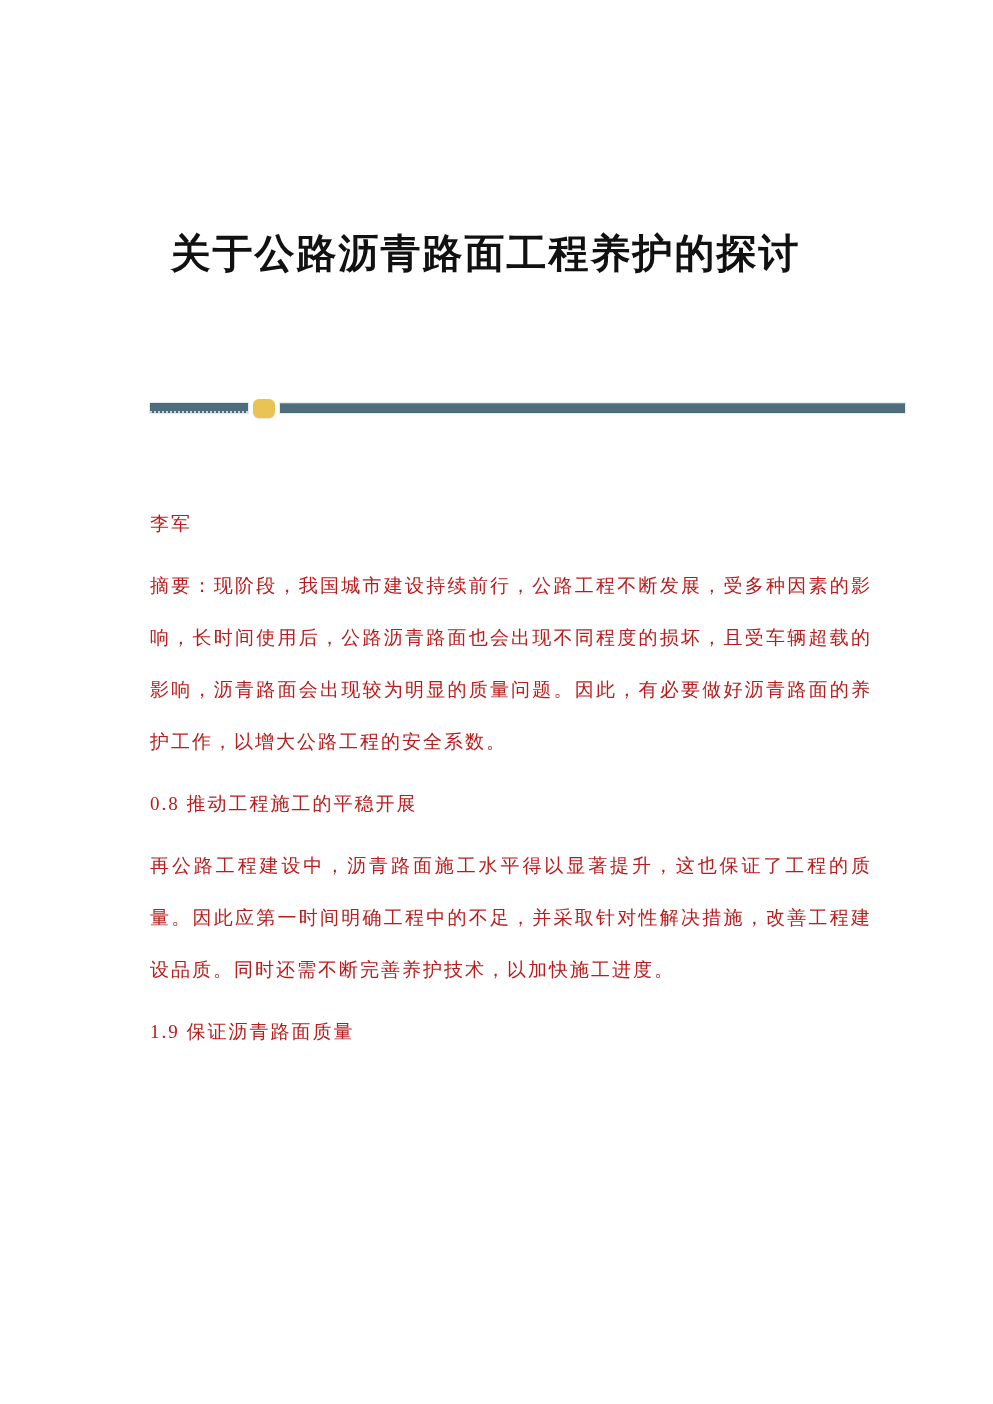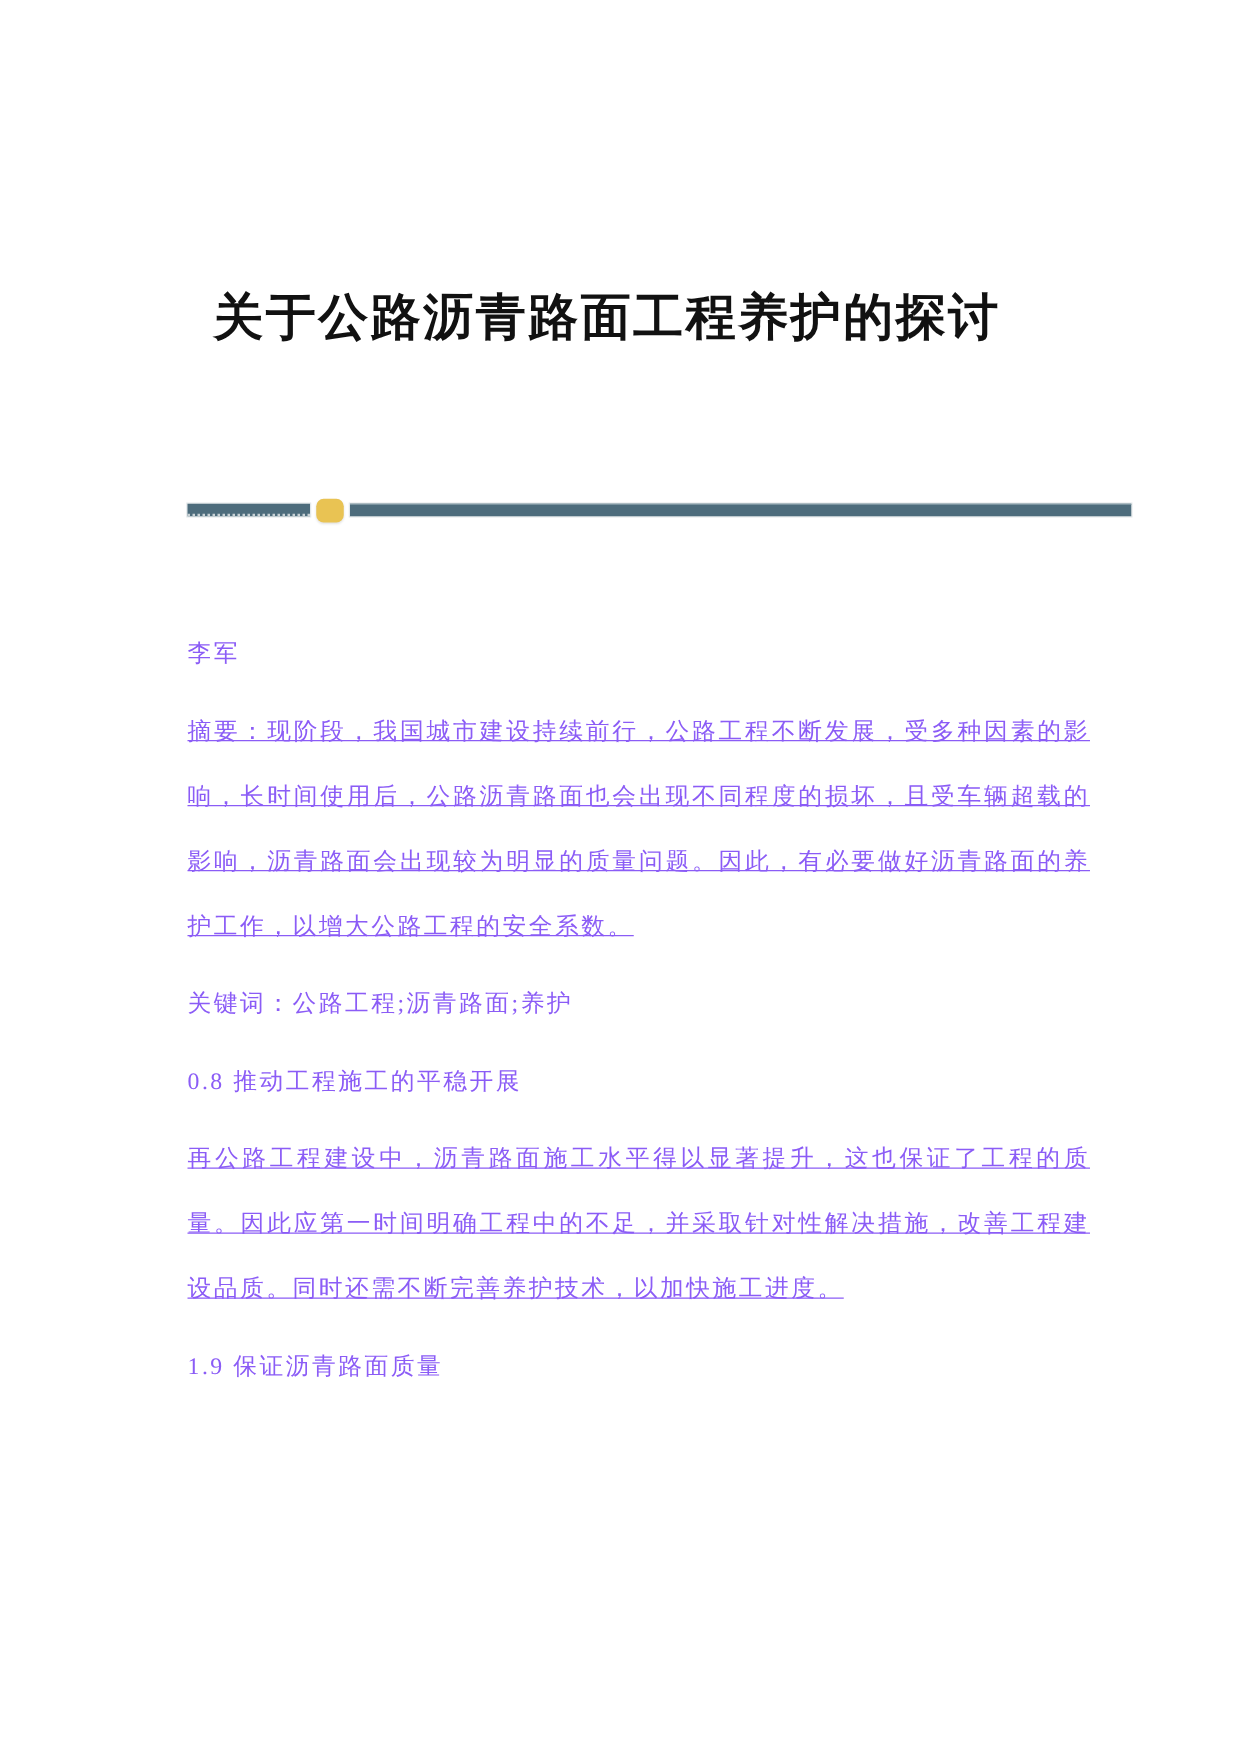--- a/index.html
+++ b/index.html
@@ -65,48 +65,46 @@
     border-top: 1px solid #7b94a0;
     box-sizing: border-box;
   }
   .content {
     margin-top: 80px;
     margin-left: 150px;
     width: 722px;
     font-size: 19px;
     letter-spacing: 2px;
     line-height: 52px;
-    color: #8b5cf6;
+    color: #b91c1c;
     font-family: "Liberation Serif", "DejaVu Serif", serif;
   }
   .block {
     margin: 0 0 10px 0;
     font-weight: normal;
     font-size: 19px;
   }
   .para {
     text-align: justify;
-    text-decoration: underline;
   }
 </style>
 </head>
 <body>
 
 <div class="page">
 
   <h1 class="doc-title">关于公路沥青路面工程养护的探讨</h1>
 
   <div class="divider">
     <span class="seg-left"></span>
     <span class="accent-dot"></span>
     <span class="seg-right"></span>
   </div>
 
   <div class="content">
     <p class="block">李军</p>
     <p class="block para">摘要：现阶段，我国城市建设持续前行，公路工程不断发展，受多种因素的影响，长时间使用后，公路沥青路面也会出现不同程度的损坏，且受车辆超载的影响，沥青路面会出现较为明显的质量问题。因此，有必要做好沥青路面的养护工作，以增大公路工程的安全系数。</p>
-    <p class="block">关键词：公路工程;沥青路面;养护</p>
     <h3 class="block">0.8 推动工程施工的平稳开展</h3>
     <p class="block para">再公路工程建设中，沥青路面施工水平得以显著提升，这也保证了工程的质量。因此应第一时间明确工程中的不足，并采取针对性解决措施，改善工程建设品质。同时还需不断完善养护技术，以加快施工进度。</p>
     <h3 class="block">1.9 保证沥青路面质量</h3>
   </div>
 
 </div>
 
 </body></html>

